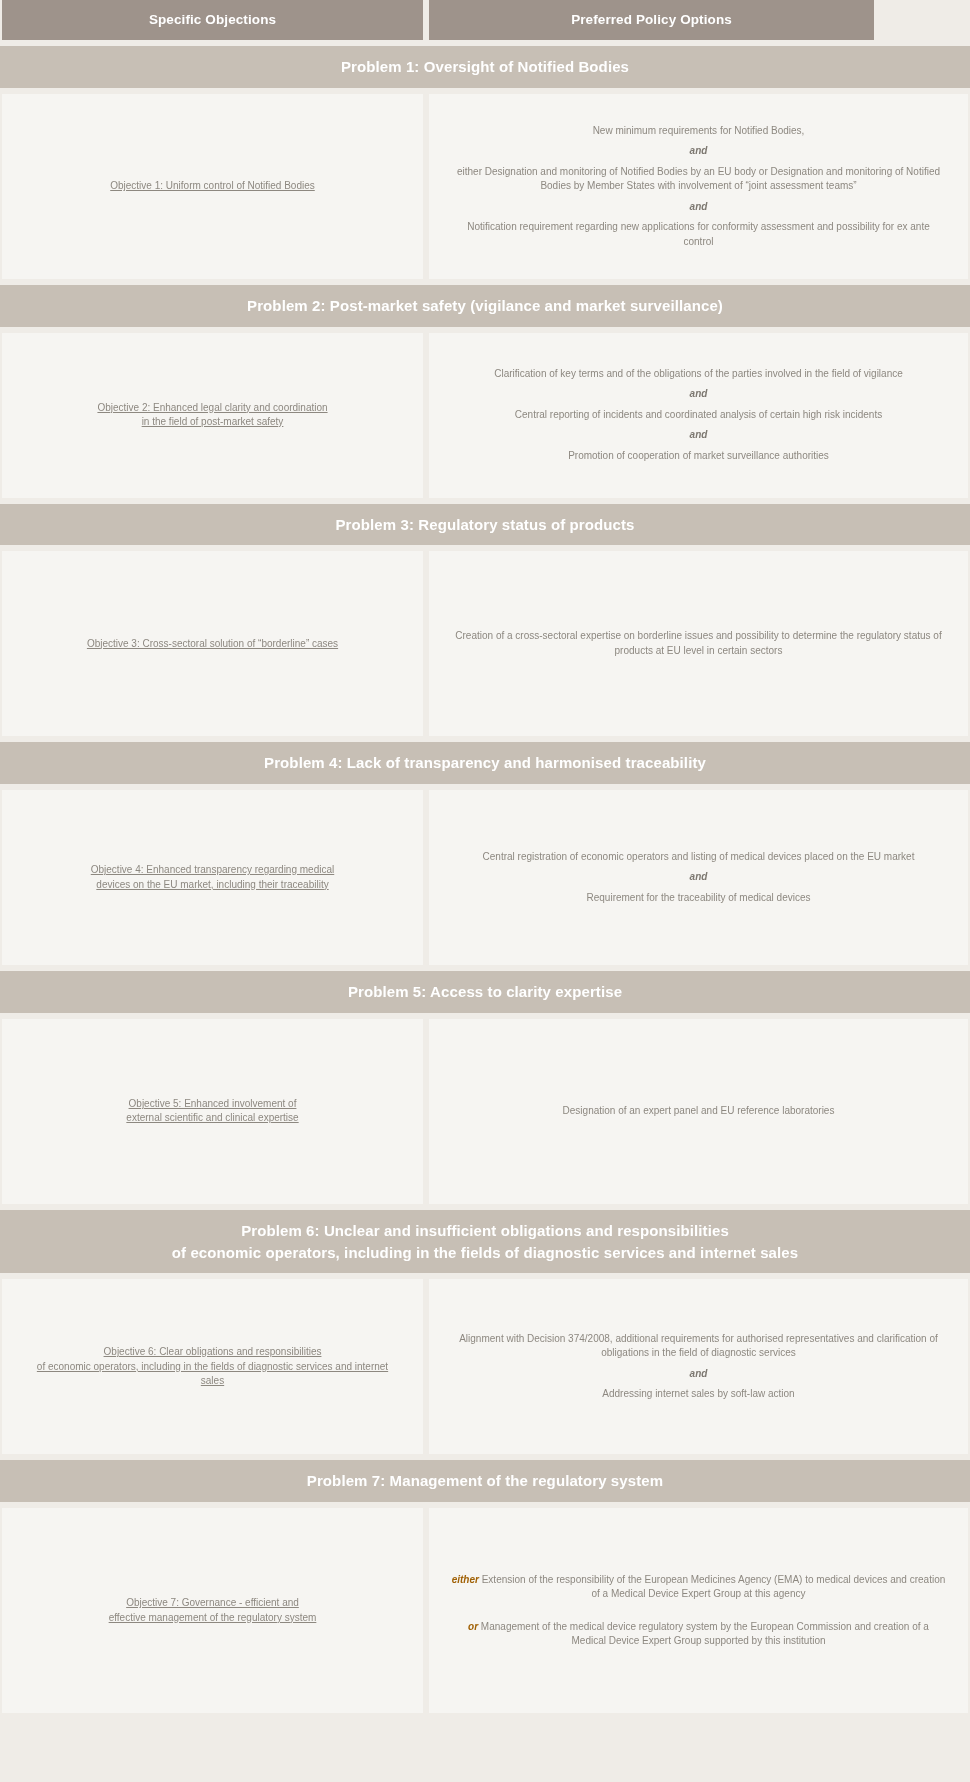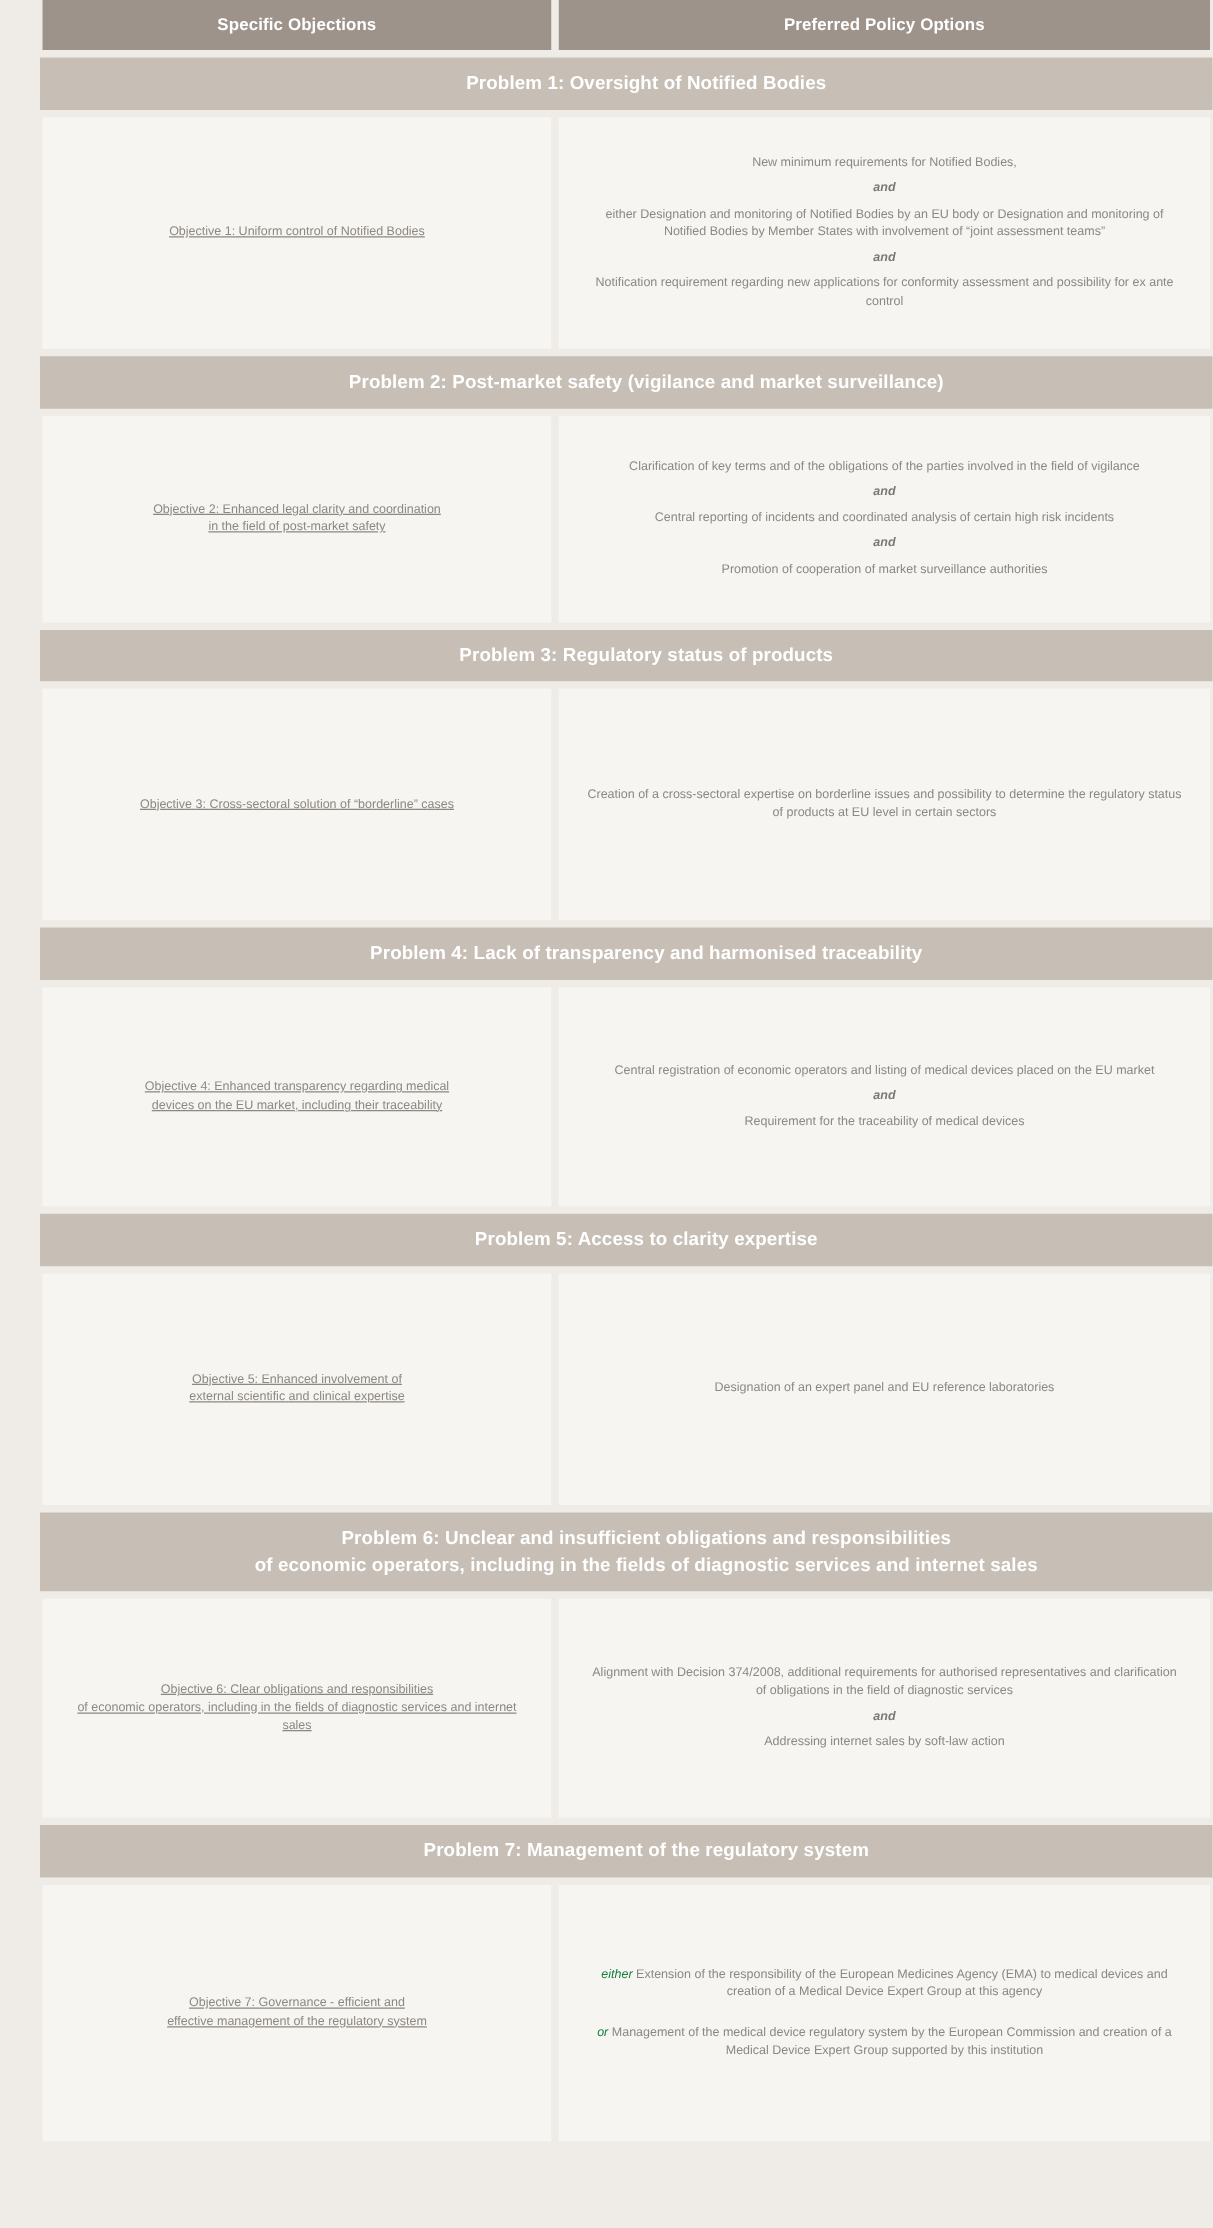--- a/index.html
+++ b/index.html
@@ -11,42 +11,41 @@
   body {
     width: 970px;
     font-family: "Liberation Sans", "DejaVu Sans", sans-serif;
     -webkit-font-smoothing: antialiased;
   }
 
   .table {
     width: 970px;
     box-sizing: border-box;
     background: #efece7;
-    padding-left: 32px;
   }
 
   
   .header-row {
     display: flex;
     gap: 6px;
     padding: 0 2px;
   }
   .header-cell {
     background: #9e938b;
     color: #ffffff;
     font-size: 13.5px;
     font-weight: bold;
     text-align: center;
     letter-spacing: .1px;
     height: 40px;
     line-height: 40px;
     overflow: hidden;
   }
   .header-cell.col-left  { width: 421px; }
-  .header-cell.col-right { width: 539px; }
+  .header-cell.col-right { width: 445px; }
 
   
   .problem-band {
     background: #c7bfb5;
     color: #ffffff;
     font-size: 15px;
     font-weight: bold;
     text-align: center;
     letter-spacing: .1px;
     line-height: 1.45;
@@ -84,22 +83,22 @@
   .line { display: block; }
   .conj {
     display: block;
     font-style: italic;
     font-weight: bold;
     color: #7d7871;
     margin: 6px 0;
   }
   .inline-kw {
     font-style: italic;
-    font-weight: normal;
-    color: #15803d;
+    font-weight: bold;
+    color: #a16207;
   }
   .para { display: block; }
   .para + .para { margin-top: 18px; }
 
   
   .r1 .cell { height: 185px; }
   .r2 .cell { height: 165px; }
   .r3 .cell { height: 185px; }
   .r4 .cell { height: 175px; }
   .r5 .cell { height: 185px; }

